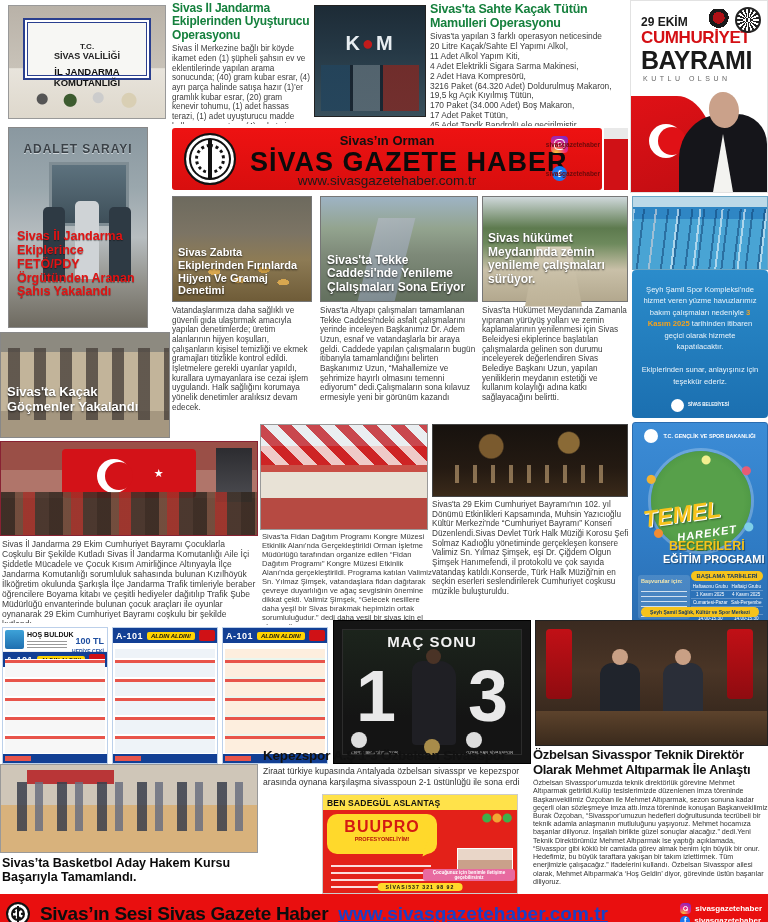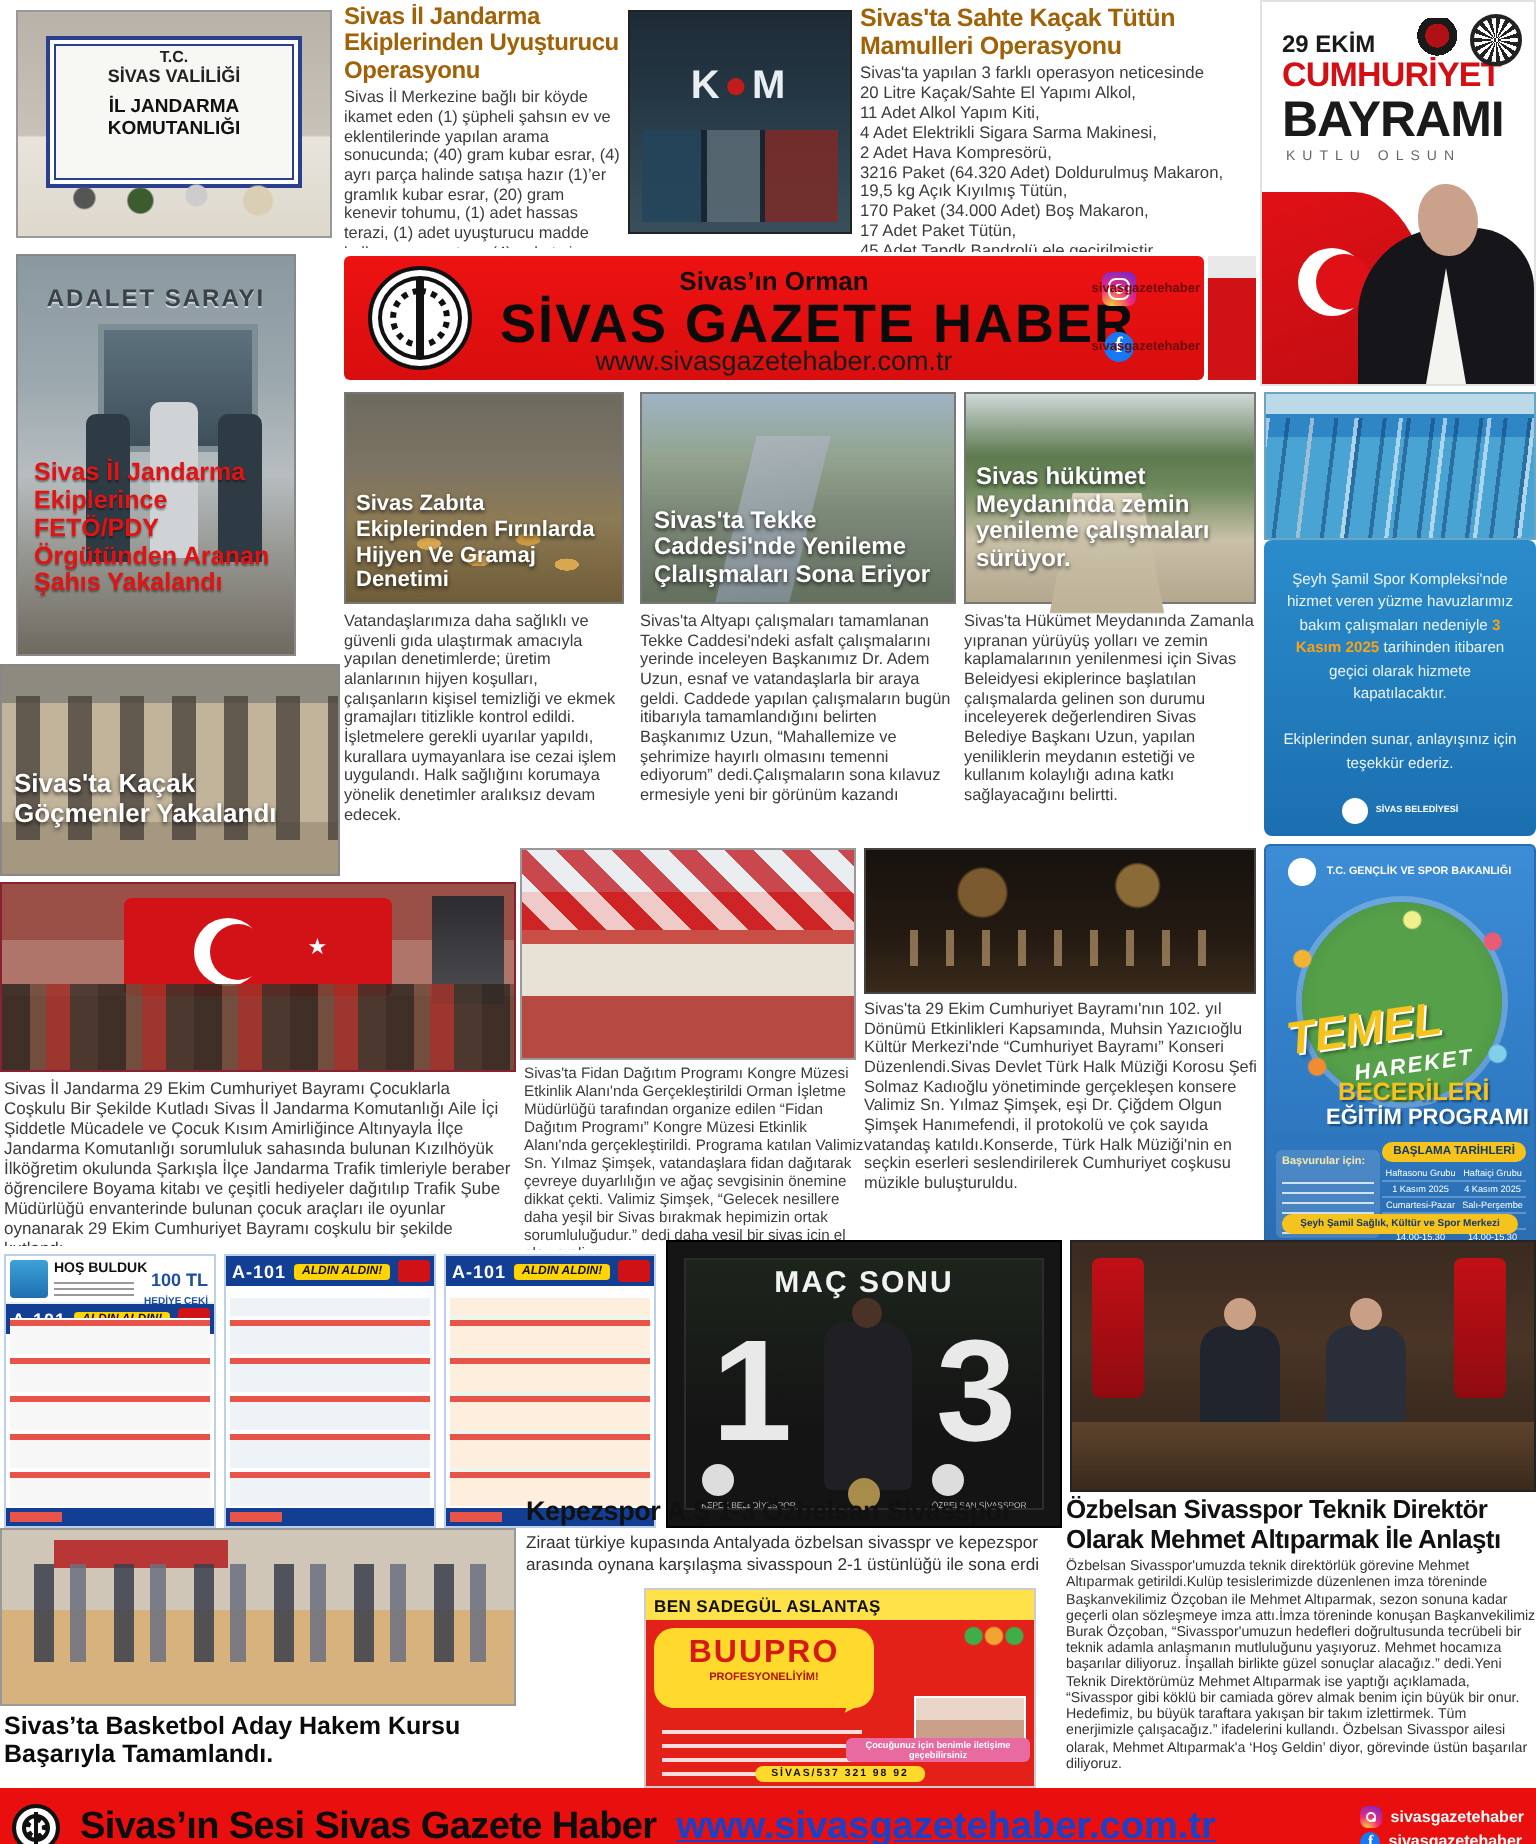--- a/index.html
+++ b/index.html
@@ -2,28 +2,28 @@
 <html><head>
 <meta charset="utf-8">
 <style>
   * { margin:0; padding:0; box-sizing:border-box; }
   html,body { background:#ffffff; }
   body { font-family:"Liberation Sans", sans-serif; }
   #page { position:relative; width:768px; height:922px; background:#fff; overflow:hidden; margin:0 auto; }
   .abs { position:absolute; }
 
   
-  .art-title { font-weight:bold; color:#a16207; font-size:12.5px; line-height:1.12; letter-spacing:-.2px; }
+  .art-title { font-weight:bold; color:#15803d; font-size:12.5px; line-height:1.12; letter-spacing:-.2px; }
   .art-body  { color:#3c3c3c; font-size:8.2px; line-height:1.18; }
   .preline { white-space:pre-line; }
   .overlay-head { font-weight:bold; color:#fff; text-shadow:0 1px 2px rgba(0,0,0,.75); line-height:1.15; }
 
   
   .photo1 { background:linear-gradient(180deg,#b9b2a8 0%,#c8c2b8 55%,#e8e4dc 56%,#ded8cc 100%); border:1px solid #999; }
-  .sign1 { position:absolute; left:14px; top:12px; right:14px; height:76px; background:#f7f7f4; border:2px solid #2a3f8f; box-shadow:inset 0 0 0 2px #fff, inset 0 0 0 3px #2a3f8f; text-align:center; padding-top:4px; }
+  .sign1 { position:absolute; left:14px; top:12px; right:14px; height:62px; background:#f7f7f4; border:2px solid #2a3f8f; box-shadow:inset 0 0 0 2px #fff, inset 0 0 0 3px #2a3f8f; text-align:center; padding-top:22px; }
   .sign1 .l1 { font-size:8px; font-weight:bold; color:#222; }
   .sign1 .l2 { font-size:9px; font-weight:bold; color:#222; }
   .sign1 .l3 { font-size:9.5px; font-weight:bold; color:#111; margin-top:5px; }
   .evidence-items { position:absolute; bottom:6px; left:8px; right:8px; height:26px;
     background:radial-gradient(circle at 18% 50%, #555 0 5px, transparent 6px),
                radial-gradient(circle at 38% 55%, #3c5b2f 0 6px, transparent 7px),
                radial-gradient(circle at 58% 45%, #ccc 0 5px, transparent 6px),
                radial-gradient(circle at 80% 55%, #d9cfb4 0 7px, transparent 8px); }
 
   

